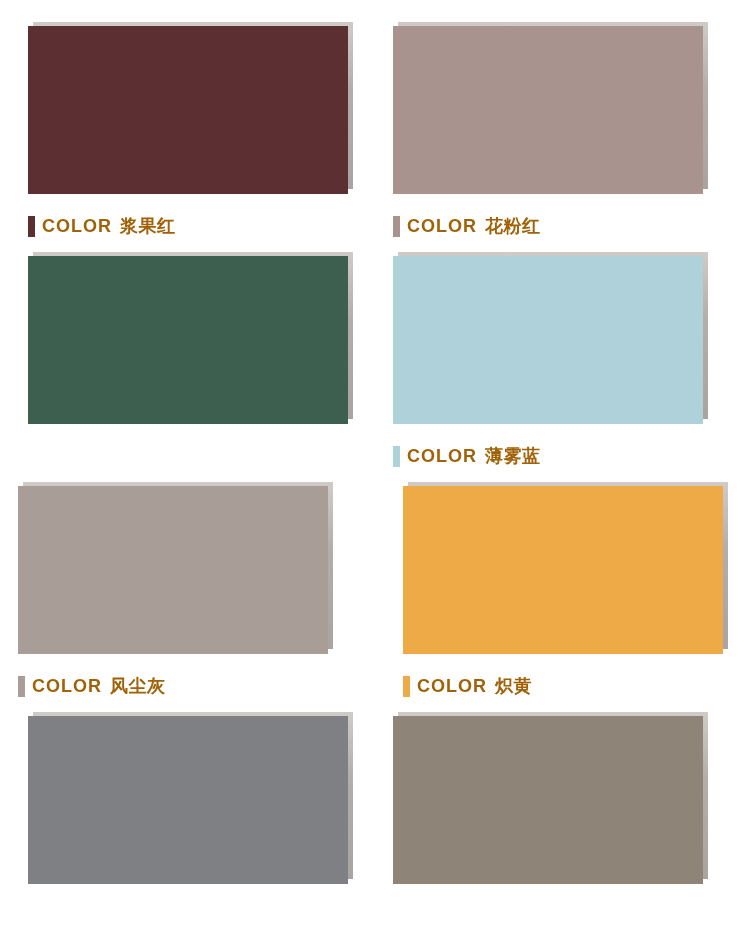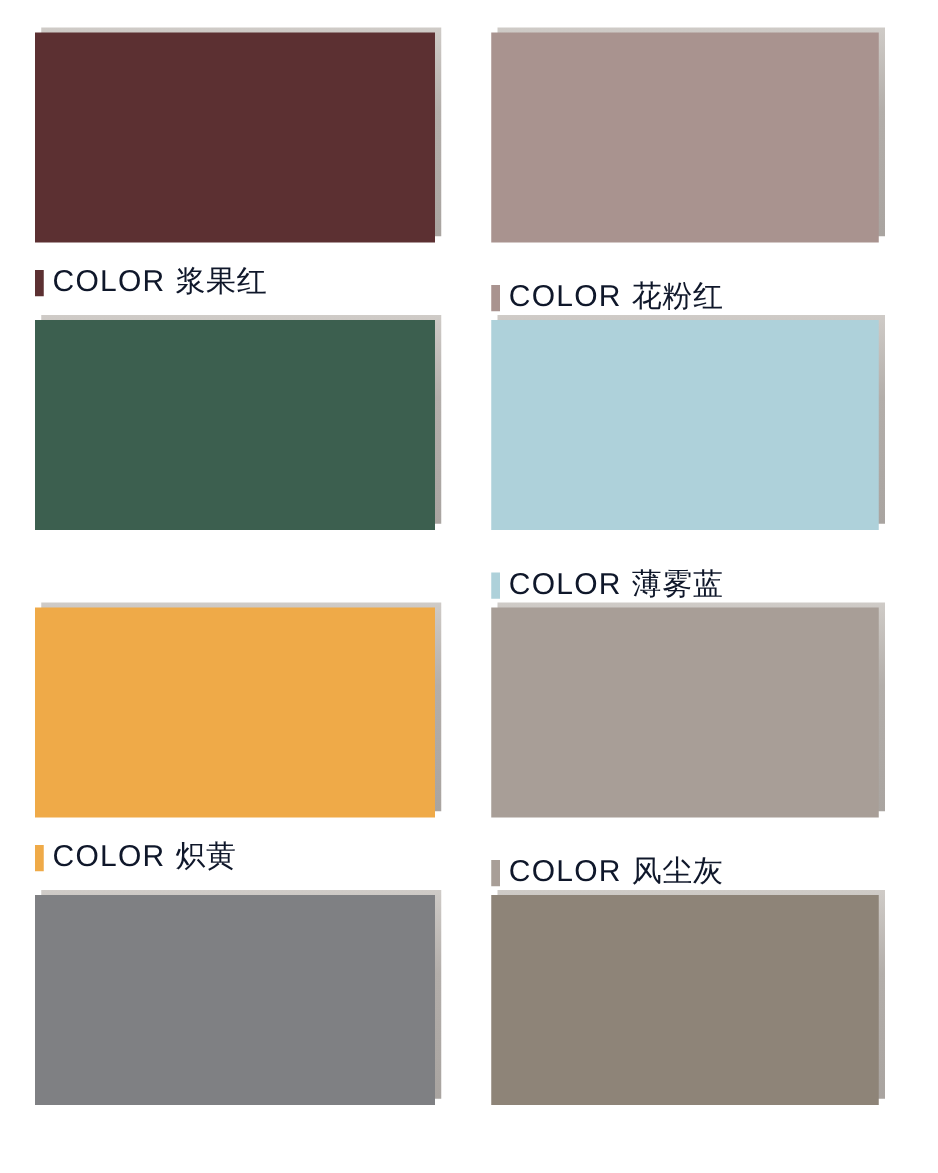--- a/index.html
+++ b/index.html
@@ -26,21 +26,20 @@
   .swatch-cell {
     position: relative;
     box-sizing: border-box;
     padding: 22px 22px 0 28px;
     display: flex;
     flex-direction: column;
   }
   .swatch-cell.col-right {
     padding-left: 18px;
     padding-right: 42px;
-    gap: 12px;
   }
 
   
   .swatch-frame {
     position: relative;
     width: 100%;
     height: 172px;
     flex: none;
   }
   .swatch-shadow {
@@ -67,26 +66,26 @@
     align-items: center;
     height: 26px;
   }
   .label-bullet {
     width: 7px;
     height: 21px;
     flex: none;
     margin-right: 7px;
   }
   .label-text {
-    font-size: 24px;
+    font-size: 18px;
     line-height: 24px;
-    color: #0f172a;
+    color: #a16207;
     letter-spacing: 0.4px;
     white-space: nowrap;
-    font-weight: 400;
+    font-weight: 700;
   }
   .label-text .label-word {
     letter-spacing: 1px;
   }
   .label-text .label-name {
     margin-left: 8px;
     letter-spacing: 0.5px;
   }
 </style>
 </head>
@@ -127,39 +126,39 @@
     <div class="swatch-frame">
       <div class="swatch-shadow"></div>
       <div class="swatch-color" style="background-color: rgb(174, 209, 218);"></div>
     </div>
     <div class="swatch-label">
       <span class="label-bullet" style="background-color: rgb(174, 209, 218);"></span>
       <span class="label-text"><span class="label-word">COLOR</span><span class="label-name">薄雾蓝</span></span>
     </div>
   </div>
 
+  <div class="swatch-cell col-right">
+    <div class="swatch-frame">
+      <div class="swatch-shadow"></div>
+      <div class="swatch-color" style="background-color: rgb(168, 158, 151);"></div>
+    </div>
+    <div class="swatch-label">
+      <span class="label-bullet" style="background-color: rgb(168, 158, 151);"></span>
+      <span class="label-text"><span class="label-word">COLOR</span><span class="label-name">风尘灰</span></span>
+    </div>
+  </div>
+
   <div class="swatch-cell col-left">
     <div class="swatch-frame">
       <div class="swatch-shadow"></div>
       <div class="swatch-color" style="background-color: rgb(239, 170, 72);"></div>
     </div>
     <div class="swatch-label">
       <span class="label-bullet" style="background-color: rgb(239, 170, 72);"></span>
       <span class="label-text"><span class="label-word">COLOR</span><span class="label-name">炽黄</span></span>
-    </div>
-  </div>
-
-  <div class="swatch-cell col-right">
-    <div class="swatch-frame">
-      <div class="swatch-shadow"></div>
-      <div class="swatch-color" style="background-color: rgb(168, 158, 151);"></div>
-    </div>
-    <div class="swatch-label">
-      <span class="label-bullet" style="background-color: rgb(168, 158, 151);"></span>
-      <span class="label-text"><span class="label-word">COLOR</span><span class="label-name">风尘灰</span></span>
     </div>
   </div>
 
   <div class="swatch-cell col-left">
     <div class="swatch-frame">
       <div class="swatch-shadow"></div>
       <div class="swatch-color" style="background-color: rgb(127, 128, 131);"></div>
     </div>
   </div>
 

